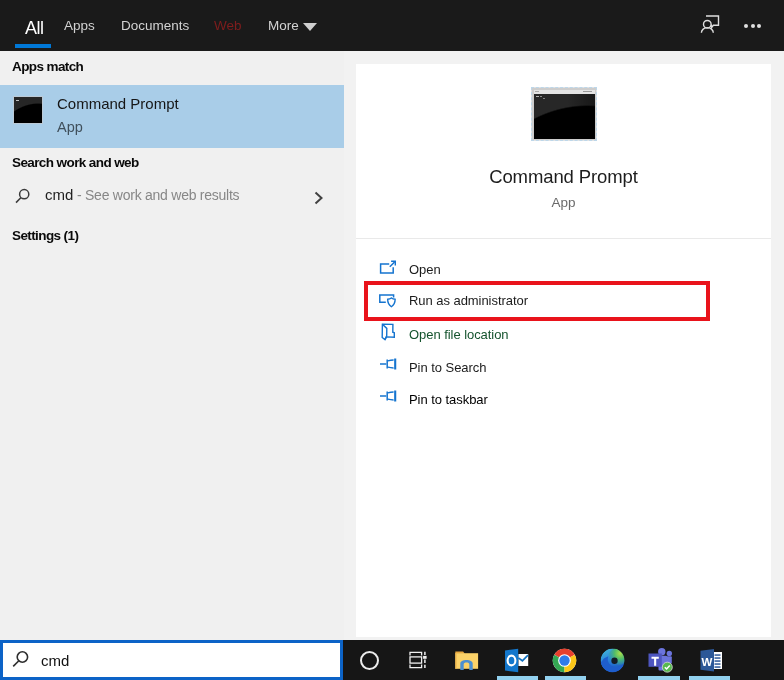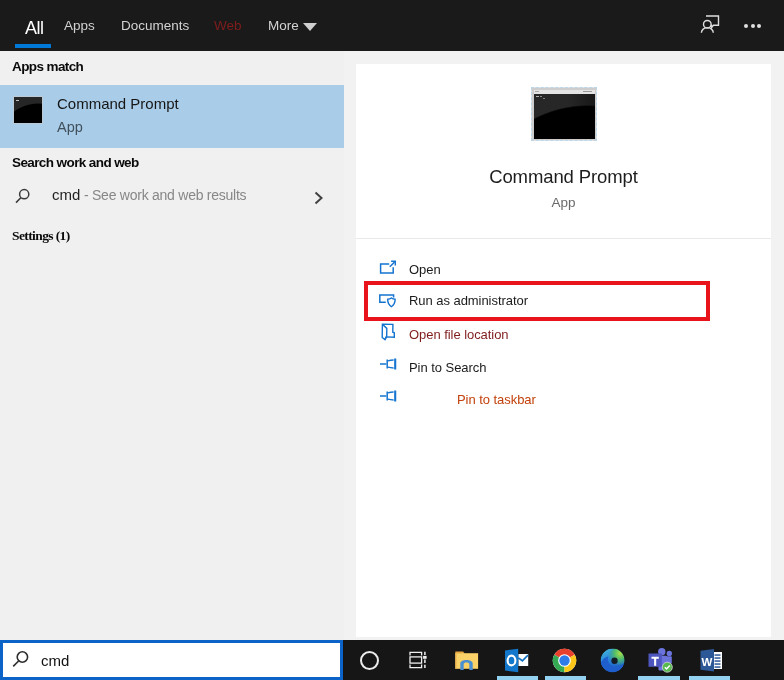--- a/index.html
+++ b/index.html
@@ -42,26 +42,26 @@
 <div class="abs" style="left:57px;top:119px;font-size:14.5px;color:#40505c;">App</div>
 
 <div class="abs" style="left:12px;top:154.5px;font-size:13.5px;font-weight:bold;letter-spacing:-0.6px;color:#0a0a0a;">Search work and web</div>
 
 <svg class="abs" style="left:15px;top:188px;" width="16" height="16" viewBox="0 0 16 16">
   <g fill="none" stroke="#3a3a3a" stroke-width="1.5">
     <circle cx="9.2" cy="6.2" r="4.6"></circle>
     <path d="M5.8 9.8 L1 14.6"></path>
   </g>
 </svg>
-<div class="abs" style="left:52px;top:186px;font-size:15px;color:#1f1f1f;">cmd<span style="color:#878787;font-size:14px;letter-spacing:-0.25px;"> - See work and web results</span></div>
+<div class="abs" style="left:45px;top:186px;font-size:15px;color:#1f1f1f;">cmd<span style="color:#878787;font-size:14px;letter-spacing:-0.25px;"> - See work and web results</span></div>
 <svg class="abs" style="left:313px;top:191px;" width="12" height="14" viewBox="0 0 12 14">
   <path d="M2.5 1.5 L8.5 7 L2.5 12.5" fill="none" stroke="#414141" stroke-width="2"></path>
 </svg>
 
-<div class="abs" style="left:12px;top:227.5px;font-size:13.5px;font-weight:bold;letter-spacing:-0.6px;color:#0a0a0a;font-family:Liberation Serif, serif;">Settings (1)</div>
+<div class="abs" style="left:12px;top:227.5px;font-size:13.5px;font-weight:bold;letter-spacing:-0.6px;color:#0a0a0a;">Settings (1)</div>
 
 <div class="abs" style="left:344px;top:51px;width:440px;height:589px;background:#f2f2f2;"></div>
 <div class="abs" style="left:356px;top:64px;width:415px;height:573px;background:#ffffff;"></div>
 
 <div class="abs" style="left:532px;top:88px;width:64px;height:52px;background:#cdcdcd;box-shadow:0 0 0 1px #e2e2e2;outline:1px dashed #bdd7ea;outline-offset:0px;">
   <div style="position:absolute;left:1.5px;top:1.5px;width:61px;height:4px;background:#e4e4e4;">
     <div style="position:absolute;left:1px;top:1px;width:4px;height:1.5px;background:#a8a8a8;"></div>
     <div style="position:absolute;right:2.5px;top:1.5px;width:9px;height:1px;background:#999;"></div>
   </div>
   <div style="position:absolute;left:1.5px;top:5.5px;width:61px;height:45px;background:linear-gradient(to right, rgba(0,0,0,0) 55%, rgba(0,0,0,0.4) 100%), radial-gradient(145px 189px at 53px 200px, #000 0% 99.2%, #272727 100%);">
@@ -94,21 +94,21 @@
   <path d="M12.4 5.0 C13.6 5.95 14.8 6.25 16.15 6.3 C16.15 9.5 15.2 11.9 12.4 13.75 C9.6 11.9 8.65 9.5 8.65 6.3 C10 6.25 11.2 5.95 12.4 5.0 Z" fill="#fff" stroke="#1574cf" stroke-width="1.4"></path>
 </svg>
 <div class="abs" style="left:409px;top:293.4px;font-size:13px;letter-spacing:-0.05px;color:#1b1b1b;">Run as administrator</div>
 
 <svg class="abs" style="left:381px;top:323px;" width="16" height="18" viewBox="0 0 16 18">
   <g fill="none" stroke="#1574cf" stroke-width="1.4">
     <path d="M1.4 1.2 L11.9 1.4 L11.8 9.2 L13.3 9.8 L13.3 14.2 L5.3 13.9 L4 16.6 L1.2 14.5 Z"></path>
     <path d="M1.4 1.2 L5.8 5.4 L5.7 13 L4 16.6"></path>
   </g>
 </svg>
-<div class="abs" style="left:409px;top:327.4px;font-size:13px;letter-spacing:-0.05px;color:#7f1d1d;">Open file location</div>
+<div class="abs" style="left:409px;top:327.4px;font-size:13px;letter-spacing:-0.05px;color:#14532d;">Open file location</div>
 
 <svg class="abs" style="left:379px;top:357px;" width="18" height="14" viewBox="0 0 18 14">
   <g fill="none" stroke="#1574cf" stroke-width="1.5">
     <path d="M1 7 H7.3"></path>
     <path d="M8.2 2.4 V11.6"></path>
     <path d="M8.9 3.9 C11 3.3 12.8 3.1 14.6 3.1"></path>
     <path d="M8.9 10.1 C11 10.7 12.8 10.9 14.6 10.9"></path>
     <path d="M16.2 1.5 V12.5" stroke-width="2.1"></path>
   </g>
 </svg>
@@ -116,21 +116,21 @@
 
 <svg class="abs" style="left:379px;top:389px;" width="18" height="14" viewBox="0 0 18 14">
   <g fill="none" stroke="#1574cf" stroke-width="1.5">
     <path d="M1 7 H7.3"></path>
     <path d="M8.2 2.4 V11.6"></path>
     <path d="M8.9 3.9 C11 3.3 12.8 3.1 14.6 3.1"></path>
     <path d="M8.9 10.1 C11 10.7 12.8 10.9 14.6 10.9"></path>
     <path d="M16.2 1.5 V12.5" stroke-width="2.1"></path>
   </g>
 </svg>
-<div class="abs" style="left:409px;top:392.1px;font-size:13px;letter-spacing:-0.05px;color:#c2410c;margin-left:48px;">Pin to taskbar</div>
+<div class="abs" style="left:409px;top:392.1px;font-size:13px;letter-spacing:-0.05px;color:#000000;">Pin to taskbar</div>
 
 <div class="abs" style="left:0;top:640px;width:343px;height:40px;background:#ffffff;border:3px solid #0c63c7;box-sizing:border-box;"></div>
 <svg class="abs" style="left:12px;top:650px;" width="18" height="18" viewBox="0 0 18 18">
   <g fill="none" stroke="#2e2e2e" stroke-width="1.6">
     <circle cx="10.4" cy="7" r="5.2"></circle>
     <path d="M6.6 11 L1.2 16.4"></path>
   </g>
 </svg>
 <div class="abs" style="left:41px;top:652px;font-size:15px;color:#111;">cmd</div>
 

